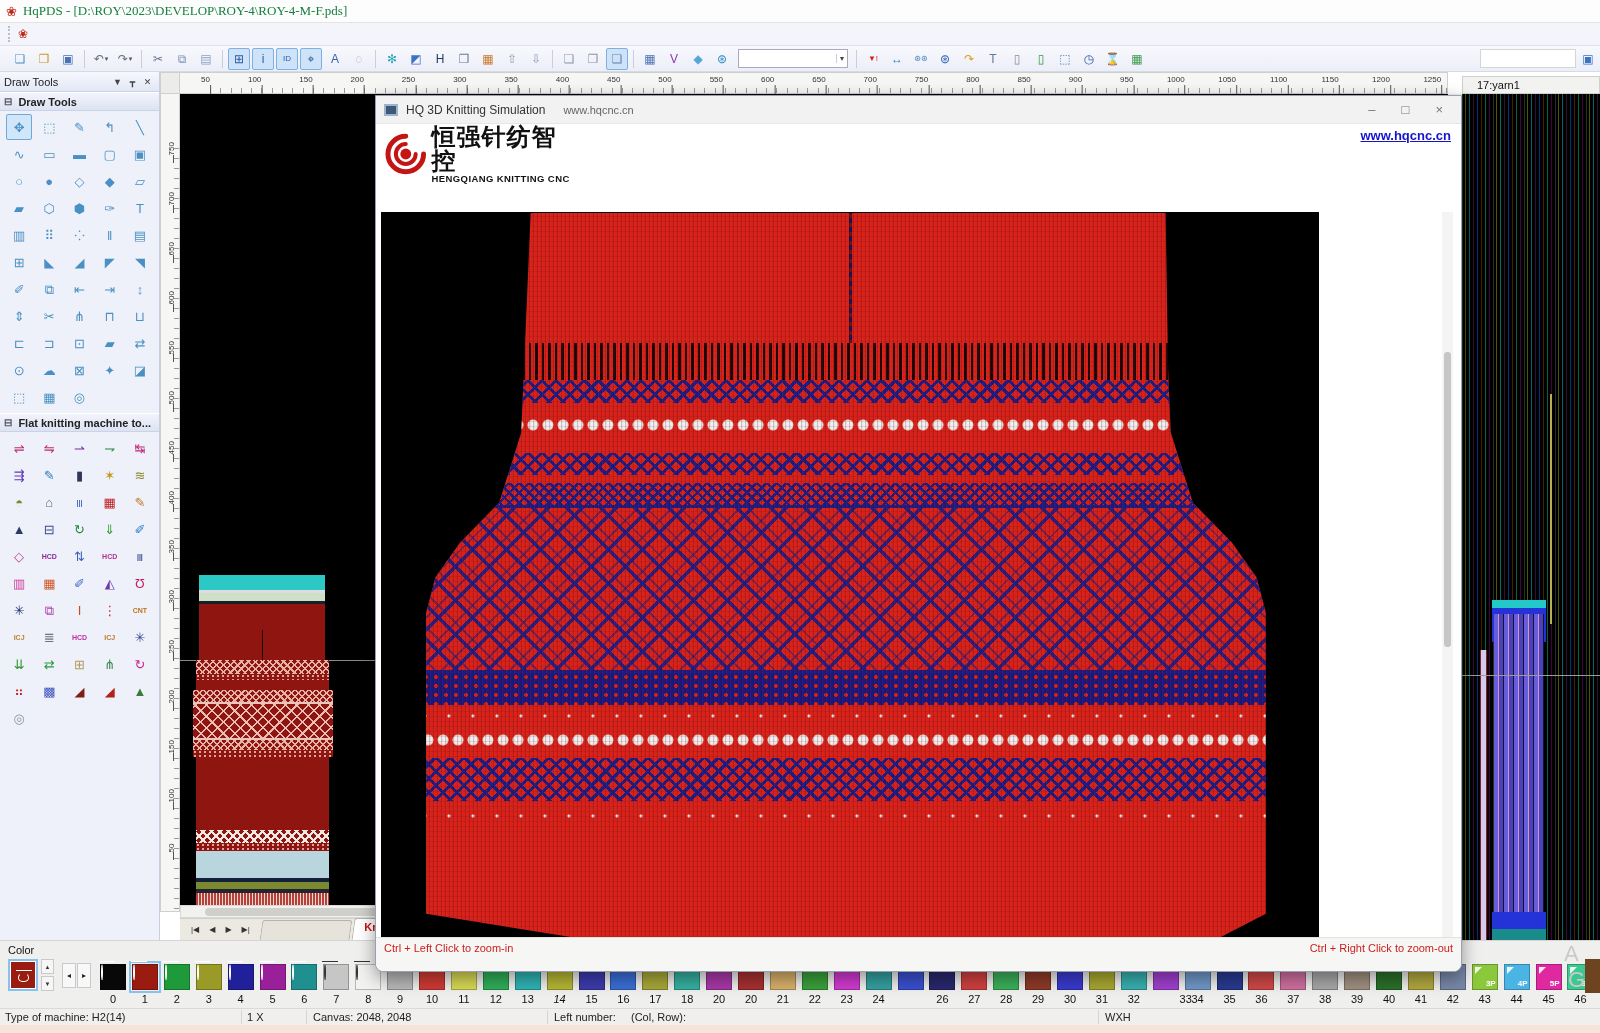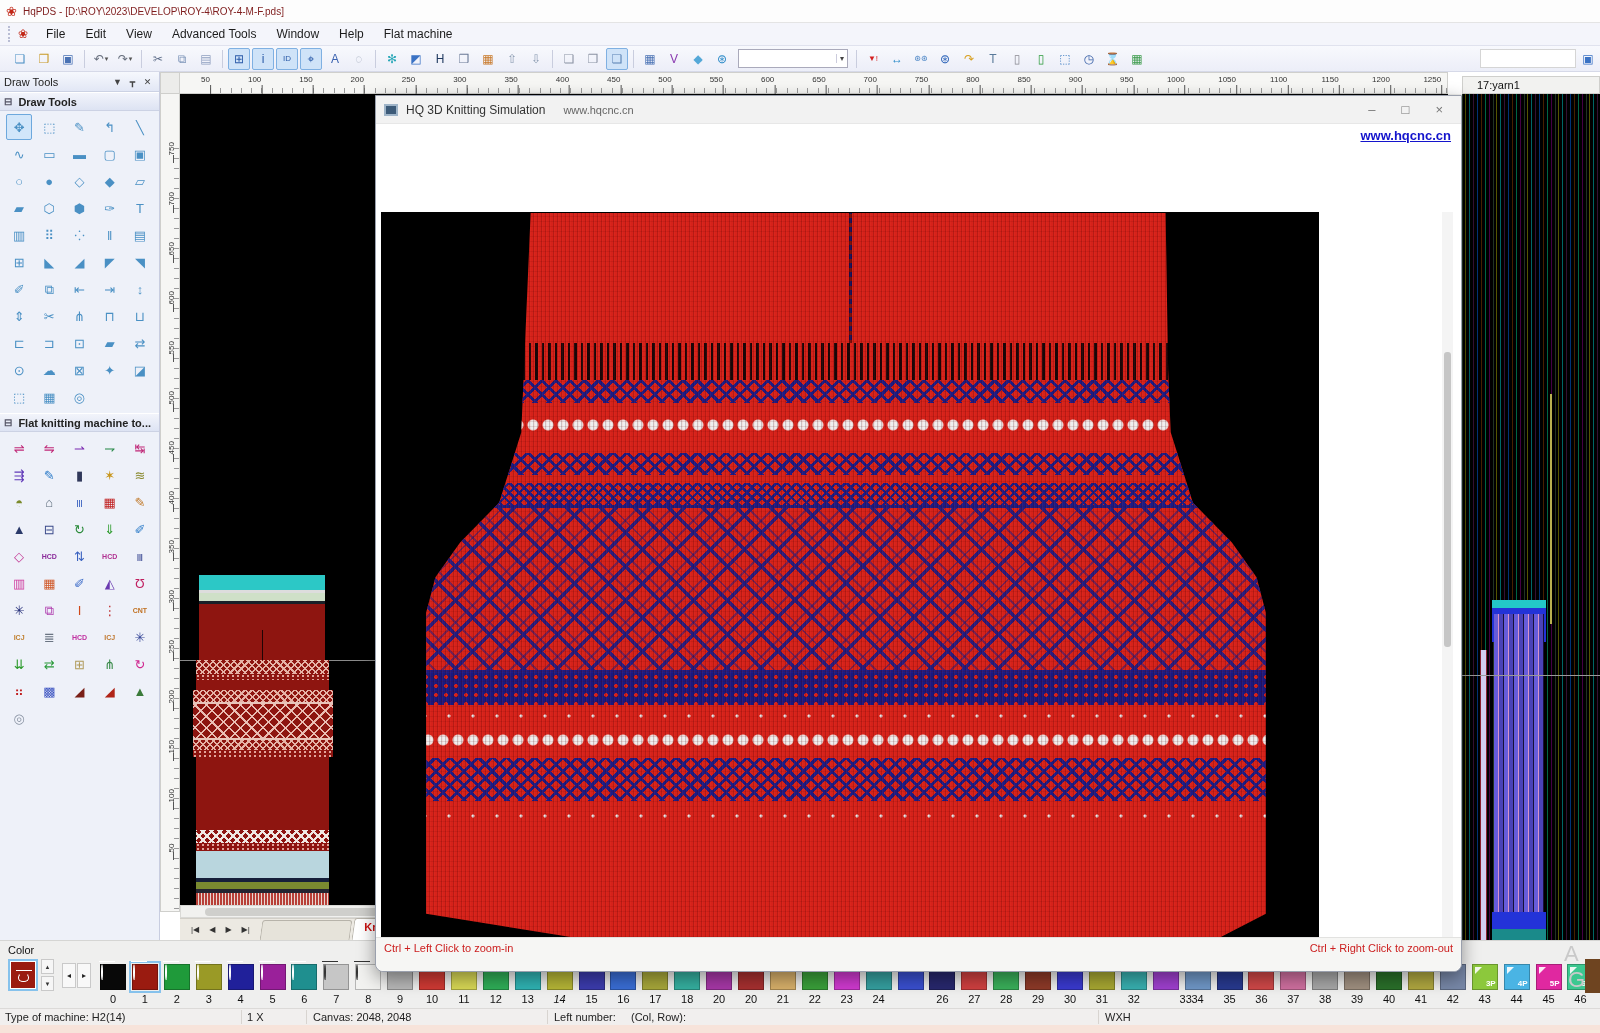--- a/index.html
+++ b/index.html
@@ -4,21 +4,21 @@
 <style>
   * { box-sizing: border-box; margin:0; padding:0; }
   html,body { width:1600px; height:1033px; overflow:hidden; background:#fff;
     font-family:"Liberation Sans", sans-serif; }
   body { position:relative; font-size:12px; color:#222; }
 
   
   #titlebar { position:absolute; left:0; top:0; width:1600px; height:23px; background:#fdfdfd;
     border-bottom:1px solid #e4e4e4; display:flex; align-items:center; padding-left:6px; }
   #titlebar .appicon { color:#c22717; font-size:13px; margin-right:6px; }
-  #titlebar .ttl { font-size:10px; color:#7f1d1d; }
+  #titlebar .ttl { font-size:13px; color:#15803d;font-family:Liberation Serif, serif; }
 
   
   #menubar { position:absolute; left:0; top:23px; width:1600px; height:23px; background:#f4f5fb;
     border-bottom:1px solid #e0e2ee; display:flex; align-items:center; padding-left:4px; }
   #menubar .grip { width:4px; height:16px; border-left:2px dotted #b9bdd4; margin:0 4px; }
   #menubar .appicon { color:#c22717; font-size:12px; margin:0 8px 0 2px; }
   .menu-item { padding:3px 10px; color:#1c1c1c; cursor:default; }
 
   
   #toolbar { position:absolute; left:0; top:46px; width:1600px; height:26px;
@@ -214,29 +214,20 @@
 <body>
 
 <div id="titlebar">
   <span class="appicon">❀</span>
   <span class="ttl">HqPDS - [D:\ROY\2023\DEVELOP\ROY-4\ROY-4-M-F.pds]</span>
 </div>
 
 <div id="menubar">
   <span class="grip"></span>
   <span class="appicon">❀</span>
-  <div id="menu-items" style="display:flex">
-      <div class="menu-item">File</div>
-      <div class="menu-item">Edit</div>
-      <div class="menu-item">View</div>
-      <div class="menu-item">Advanced Tools</div>
-      <div class="menu-item">Window</div>
-      <div class="menu-item">Help</div>
-      <div class="menu-item">Flat machine</div>
-    </div>
 </div>
 
 <div id="toolbar">
     <div class="tb-btn">
       <span style="color: rgb(74, 144, 196);">❏</span>
     </div>
     <div class="tb-btn">
       <span style="color: rgb(200, 154, 40);">❐</span>
     </div>
     <div class="tb-btn">
@@ -801,20 +792,31 @@
     <span class="dicon"></span>
     <span class="dtext">HQ 3D Knitting Simulation</span>
     <span class="durl">www.hqcnc.cn</span>
     <span class="winbtns">
       <span>–</span>
       <span>□</span>
       <span>×</span>
     </span>
   </div>
   <a id="sim-link" href="#">www.hqcnc.cn</a>
+  <div id="sim-logo">
+    <svg class="mark" viewBox="0 0 44 44">
+      <path d="M22 4 a18 18 0 1 0 18 18" fill="none" stroke="#c41414" stroke-width="5" stroke-linecap="round"></path>
+      <path d="M22 12 a10 10 0 1 0 10 10" fill="none" stroke="#c41414" stroke-width="4" stroke-linecap="round"></path>
+      <circle cx="22" cy="22" r="5.5" fill="#c41414"></circle>
+    </svg>
+    <div class="ltxt">
+      <div class="cn">恒强针纺智控</div>
+      <div class="en">HENGQIANG KNITTING CNC</div>
+    </div>
+  </div>
   <div id="viewport">
     <div id="sweater">
       <div class="band sw-red" style="top:0;height:130px"></div>
       <div id="neckline"></div>
       <div class="band sw-fringe" style="top:130px;height:37px"></div>
       <div class="band sw-zz" style="top:167px;height:23px"></div>
       <div class="band sw-red" style="top:190px;height:13px"></div>
       <div class="band sw-wloops" style="top:203px;height:21px"></div>
       <div class="band sw-red" style="top:224px;height:16px"></div>
       <div class="band sw-zz" style="top:240px;height:22px"></div>

